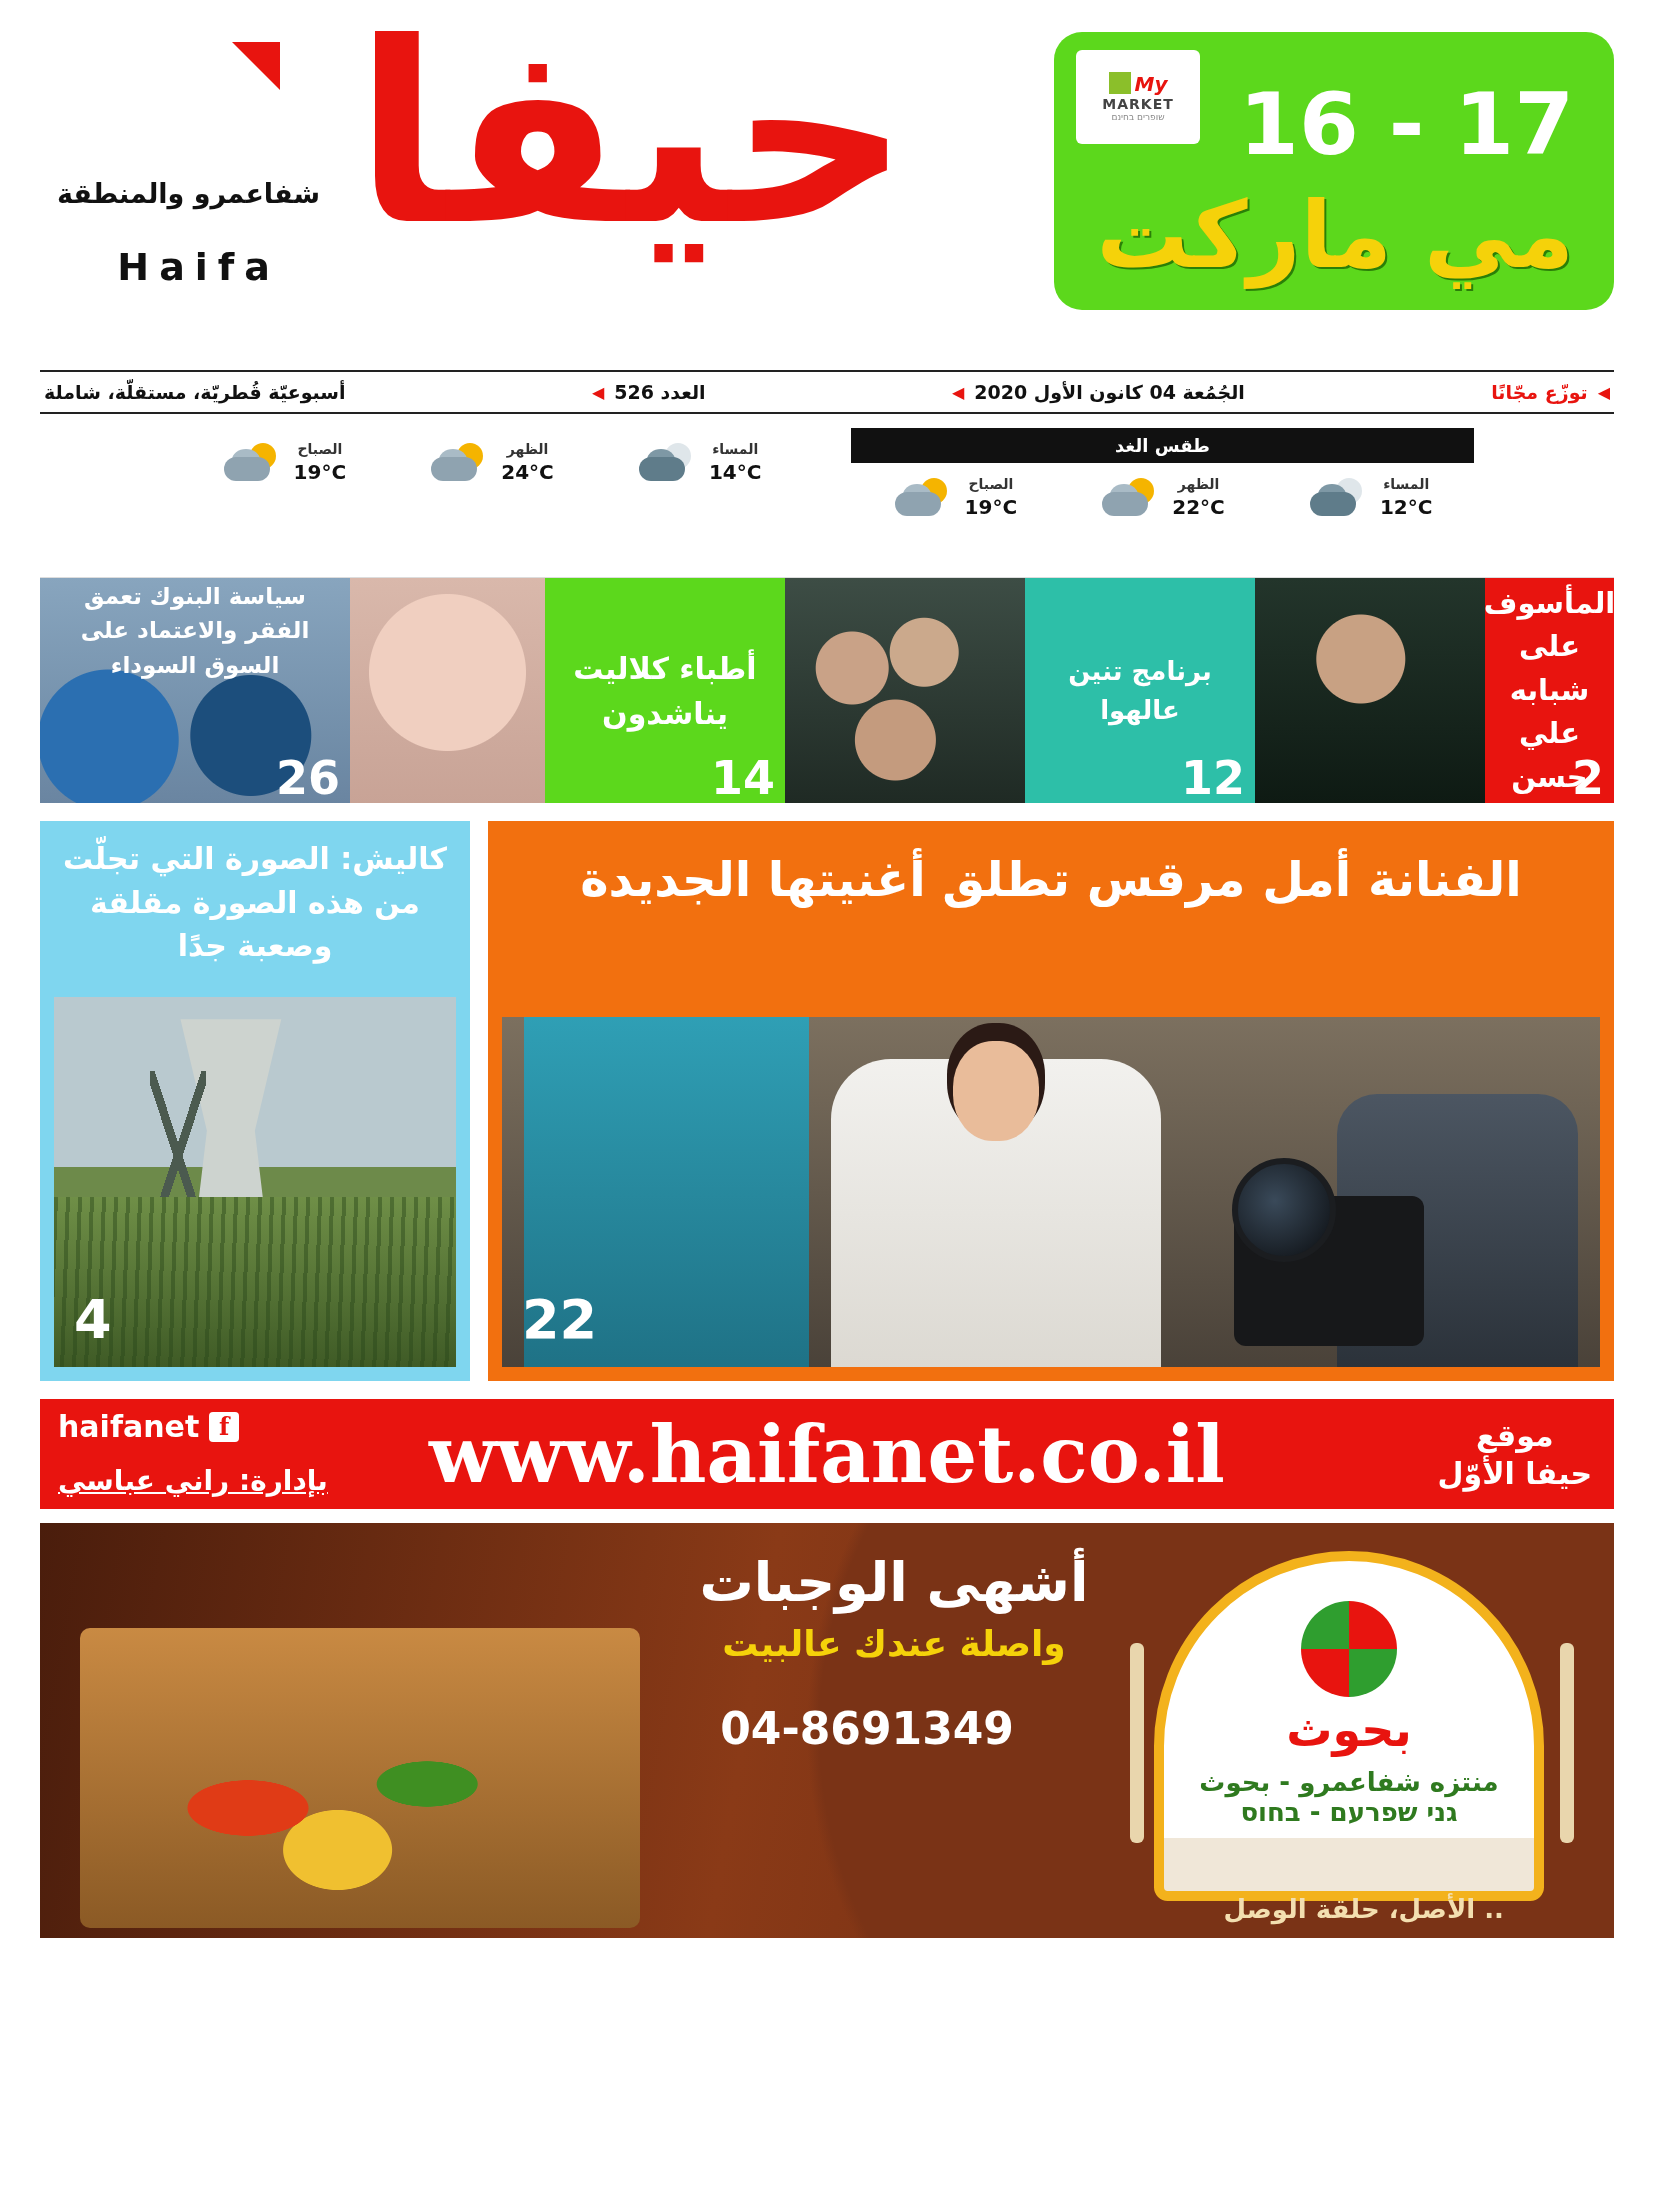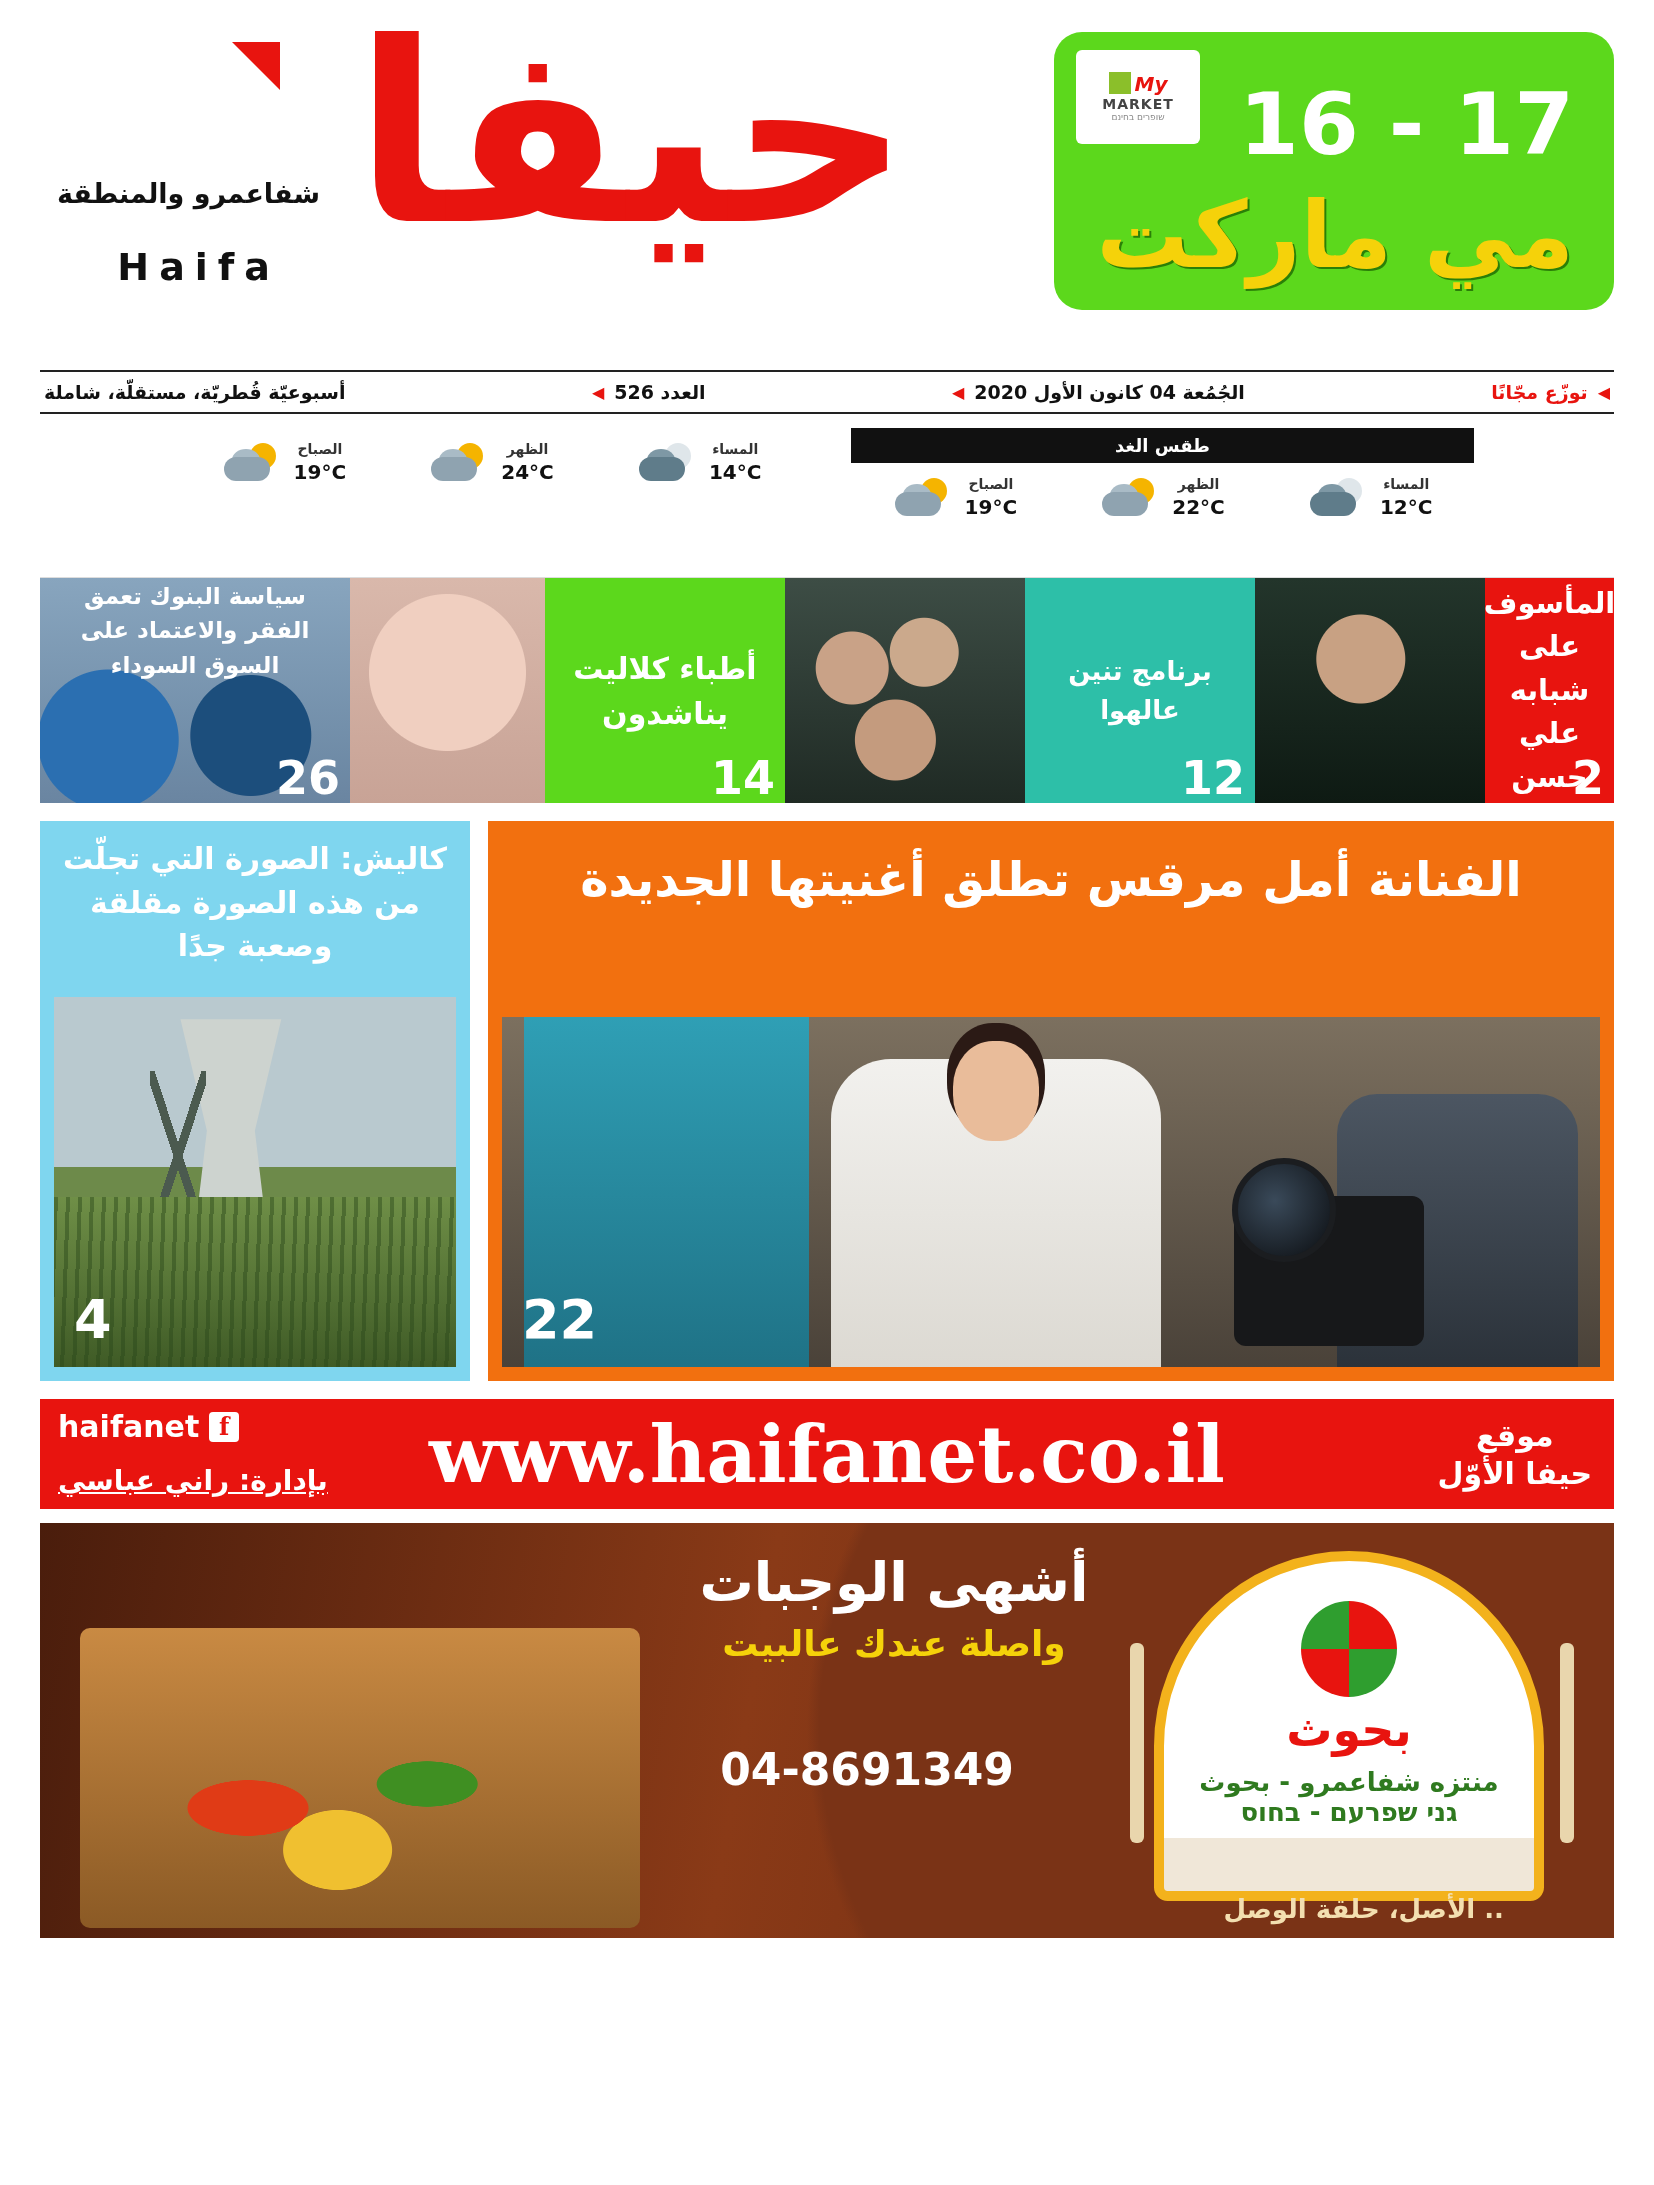--- a/index.html
+++ b/index.html
@@ -550,21 +550,20 @@
     width: 440px;
   }
   .ad-phone {
     position: absolute;
     right: 600px;
     top: 180px;
     color: #fff;
     font-size: 44px;
     font-weight: bold;
     direction: ltr;
-    margin-top: 41px;
   }
   .ad-food {
     position: absolute;
     left: 40px;
     bottom: 10px;
     width: 560px;
     height: 300px;
     background:
       radial-gradient(ellipse at 30% 60%, #e03b16 0 60px, transparent 61px),
       radial-gradient(ellipse at 62% 52%, #3f8f22 0 50px, transparent 51px),

